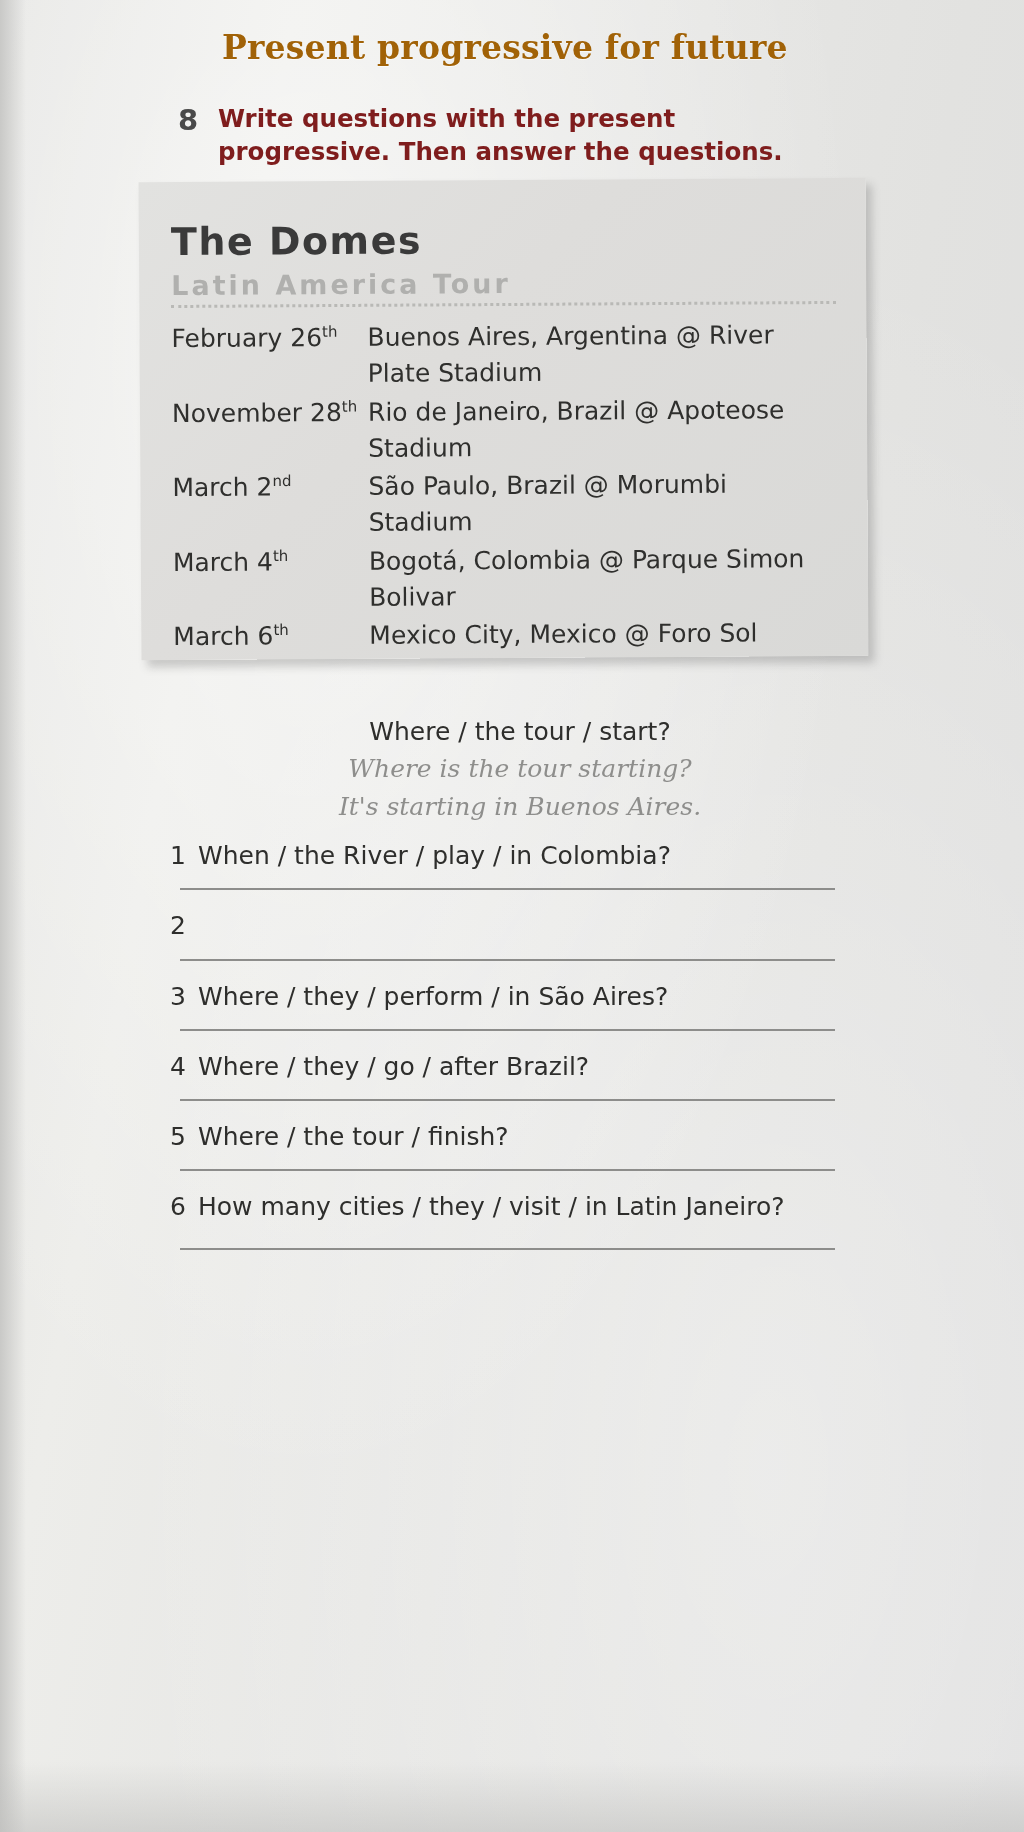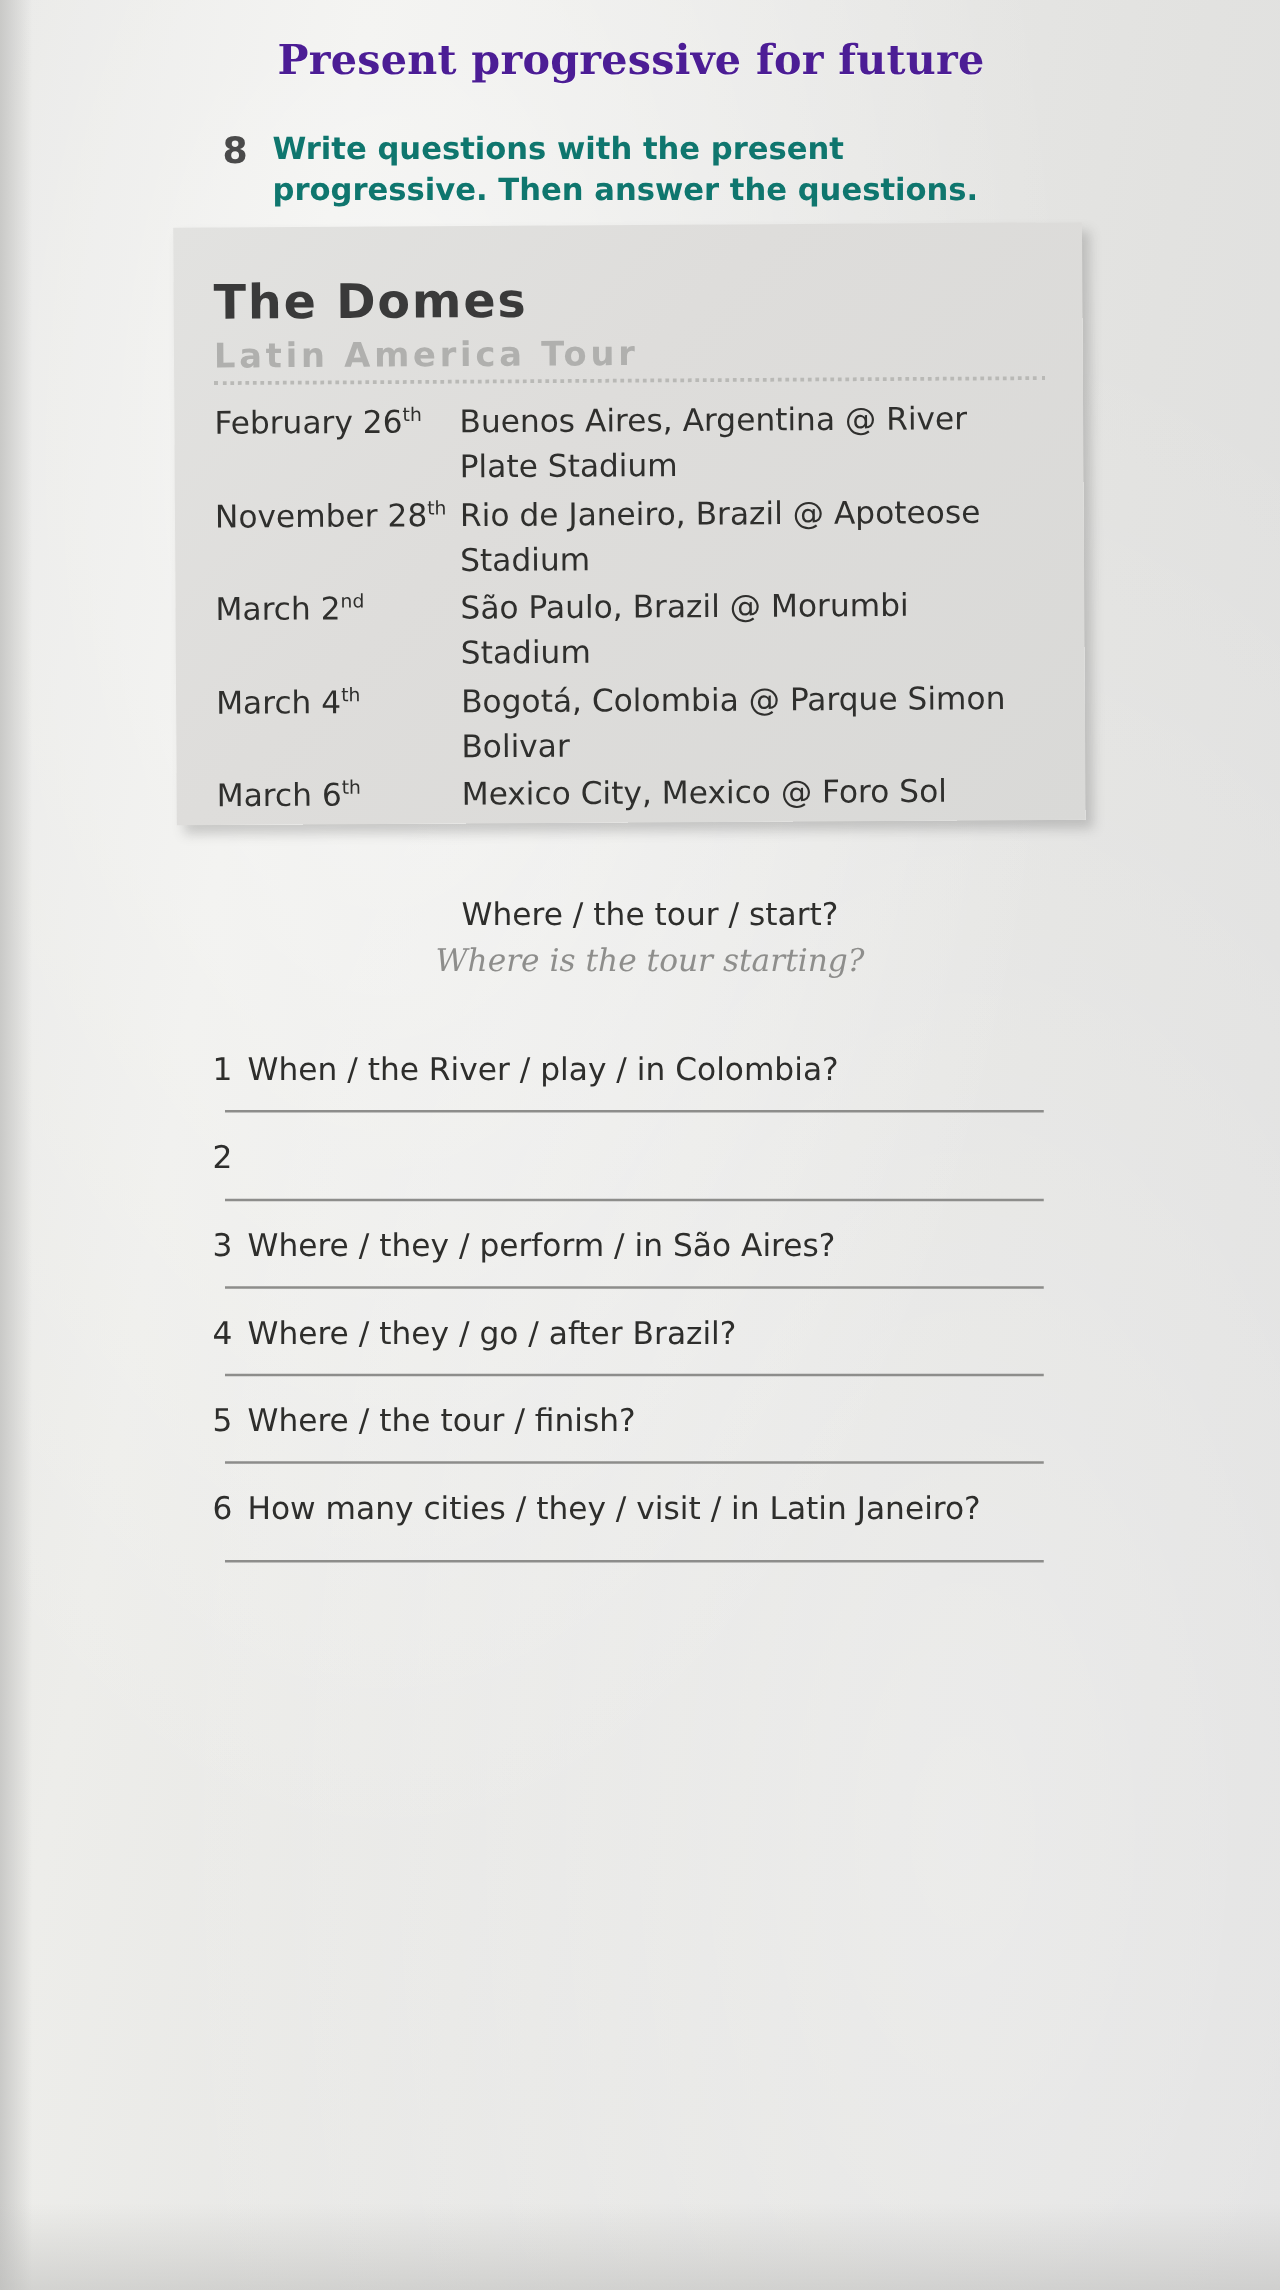--- a/index.html
+++ b/index.html
@@ -44,21 +44,21 @@
 
   
   .section-heading {
     position: absolute;
     left: 222px;
     top: 28px;
     font-family: "DejaVu Serif", serif;
     font-weight: bold;
     font-size: 33px;
     letter-spacing: 0.2px;
-    color: #4c1d95;
+    color: #a16207;
     text-shadow: 0 1px 0 rgba(255,255,255,0.6);
     white-space: nowrap;
   }
 
   
   .ex-number {
     position: absolute;
     left: 178px;
     top: 103px;
     font-size: 29px;
@@ -66,21 +66,21 @@
     color: #4a4a4a;
   }
   .ex-instruction {
     position: absolute;
     left: 218px;
     top: 102px;
     width: 600px;
     font-size: 24.5px;
     font-weight: bold;
     line-height: 1.35;
-    color: #0f766e;
+    color: #7f1d1d;
   }
 
   
   .tour-card {
     position: absolute;
     left: 140px;
     top: 180px;
     width: 727px;
     height: 478px;
     background: linear-gradient(135deg, #e2e2e0 0%, #dedddb 40%, #d9d9d7 100%);
@@ -241,20 +241,21 @@
           <div class="tour-date"><span>March 6</span><sup>th</sup></div>
           <div class="tour-venue">Mexico City, Mexico @ Foro Sol</div>
         </div>
       </div>
     </div>
   </div>
 
   <div class="example">
     <div class="example-prompt">Where / the tour / start?</div>
     <div class="example-answer">Where is the tour starting?</div>
+    <div class="example-answer">It's starting in Buenos Aires.</div>
   </div>
 
   <div class="questions">
 
     <div class="q-item">
       <div class="q-line">
         <div class="q-num">1</div>
         <div class="q-text">When / the River / play / in Colombia?</div>
       </div>
       <div class="answer-rule"></div>

